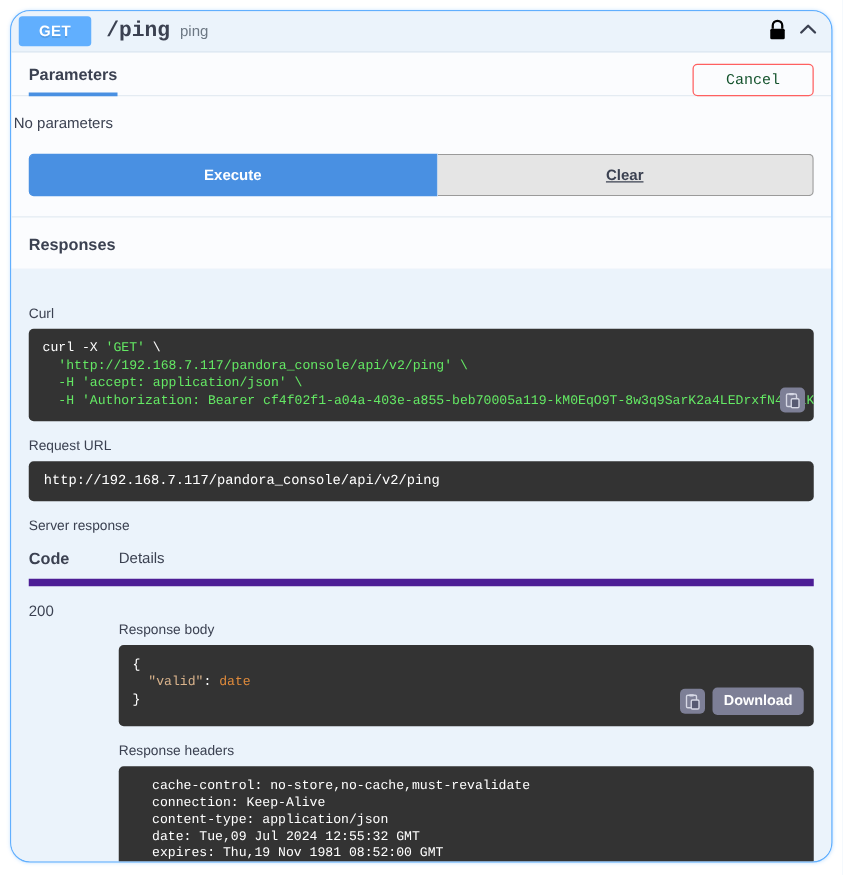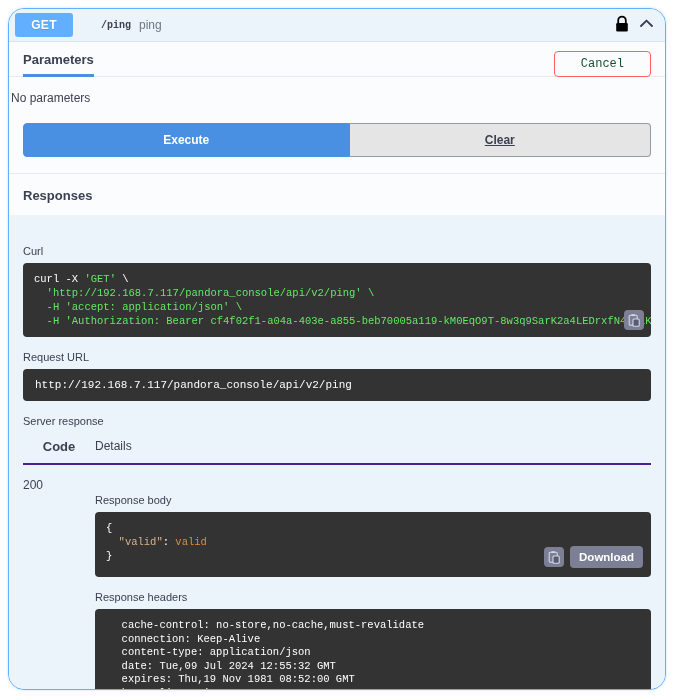--- a/index.html
+++ b/index.html
@@ -44,24 +44,24 @@
     font-size: 12px;
     letter-spacing: .3px;
     text-align: center;
     border-radius: 3px;
     min-width: 58px;
     padding: 5px 0;
     text-shadow: 0 1px 0 rgba(0,0,0,.1);
   }
   .op-path {
     font-family: "Liberation Mono", monospace;
-    font-size: 10px;
-    font-weight: bold;
-    color: #3b4151;
-    margin-left: 28px;
+    font-size: 17px;
+    font-weight: bold;
+    color: #3b4151;
+    margin-left: 12px;
   }
   .op-desc {
     font-size: 12px;
     color: #6d7884;
     margin-left: 8px;
   }
   .op-spacer { flex: 1 1 auto; }
   .lock-icon { display: block; }
   .chevron-btn {
     margin-left: 8px;
@@ -211,23 +211,22 @@
   .server-response-label {
     font-size: 11px;
     color: #3b4151;
     margin: 14px 0 12px 0;
   }
 
   
   .resp-table { width: 100%; }
   .resp-th-row {
     display: flex;
-    border-bottom: 2px solid #4c1d95;
+    border-bottom: 6px solid #4c1d95;
     padding-bottom: 9px;
-    text-align: center;
   }
   .th-code {
     width: 72px;
     font-size: 13px;
     font-weight: bold;
     color: #3b4151;
   }
   .th-details {
     font-size: 12px;
     color: #3b4151;
@@ -356,21 +355,21 @@
         <div class="th-details">Details</div>
       </div>
 
       <div class="resp-row">
         <div class="td-code">200</div>
         <div class="td-details">
 
           <div class="small-label">Response body</div>
           <div class="resp-body-wrap">
             <div class="resp-body-code"><span>{</span>
-<span class="tok-key">  "valid"</span><span>: </span><span class="tok-bool">valid</span>
+<span class="tok-key">  "valid"</span><span>: </span><span class="tok-bool">date</span>
 <span>}</span></div>
             <div class="resp-actions">
               <span class="copy-chip" style="position:static">
                 <svg width="12" height="13" viewBox="0 0 12 13">
                   <rect x="1.2" y="1.2" width="8" height="10" rx="1" fill="none" stroke="#d6d8e5" stroke-width="1.1"></rect>
                   <rect x="3.4" y="0.3" width="3.6" height="1.8" rx=".5" fill="#d6d8e5"></rect>
                   <rect x="5" y="5" width="6.2" height="7.2" rx="1" fill="#575a72" stroke="#d6d8e5" stroke-width="1.1"></rect>
                 </svg>
               </span>
               <button class="download-btn">Download</button>

